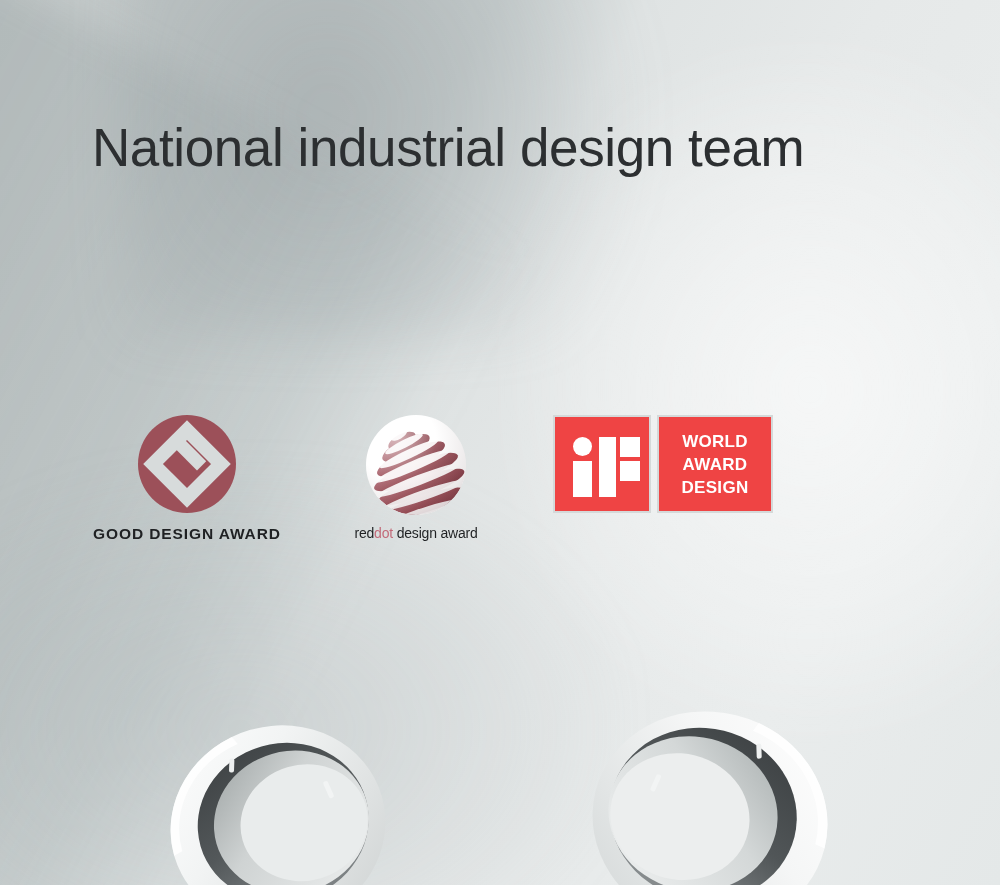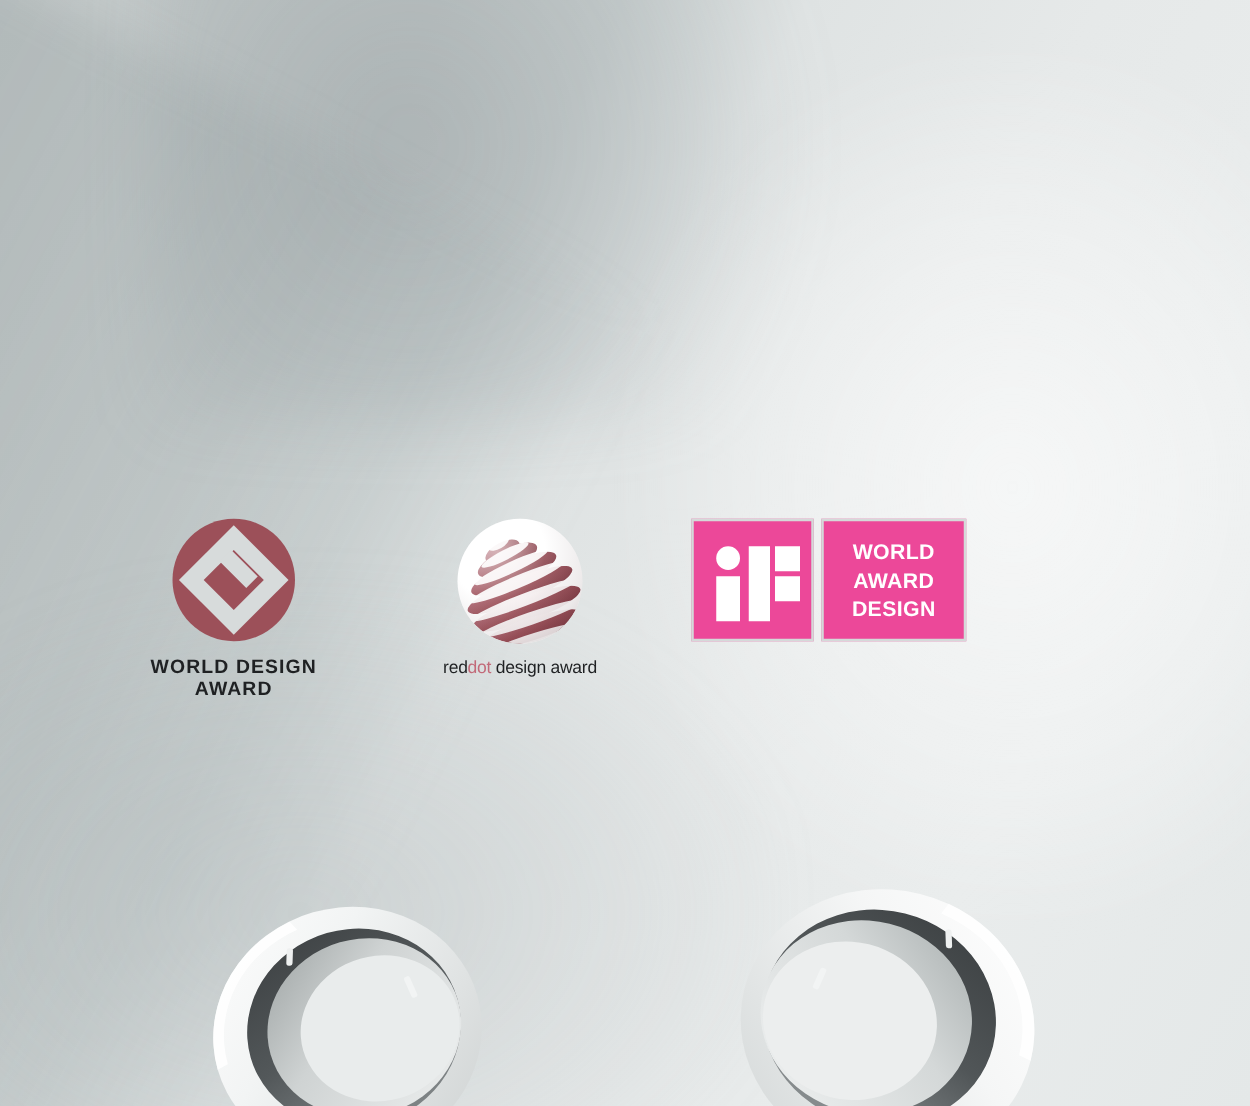--- a/index.html
+++ b/index.html
@@ -207,21 +207,21 @@
   }
   .rd-dot { color: #c26a79; }
 
   
   .if-mark {
     display: flex;
     gap: 6px;
     justify-content: flex-start;
   }
   .if-box {
-    background: #ec4899;
+    background: #ef4444;
     border: 2px solid #d5d9d9;
     box-sizing: border-box;
     text-align: right;
   }
   .if-left {
     width: 98px;
     height: 98px;
     position: relative;
   }
   .if-i-dot {
@@ -293,31 +293,32 @@
 <body>
 
 <div id="page">
 
   <div class="bg-base"></div>
   <div class="bg-soft-top"></div>
   <div class="bg-shadow-diag"></div>
   <div class="bg-lowlight"></div>
   <div class="bg-rightglow"></div>
 
+  <div class="headline">National industrial design team</div>
 
 
   <div class="awards">
 
     <div class="award award-gd">
       <div class="gd-mark">
         <div class="gd-diamond"></div>
         <div class="gd-inner"></div>
         <div class="gd-tab"></div>
       </div>
-      <div class="award-caption gd-caption">WORLD DESIGN AWARD</div>
+      <div class="award-caption gd-caption">GOOD DESIGN AWARD</div>
     </div>
 
     <div class="award award-rd">
       <div class="rd-mark">
         <div class="rd-sphere">
           <svg width="100" height="100" viewBox="0 0 100 100" aria-hidden="true">
             <defs>
               <clipPath id="sphereClip">
                   <circle cx="50" cy="50" r="50"></circle>
                 </clipPath>

